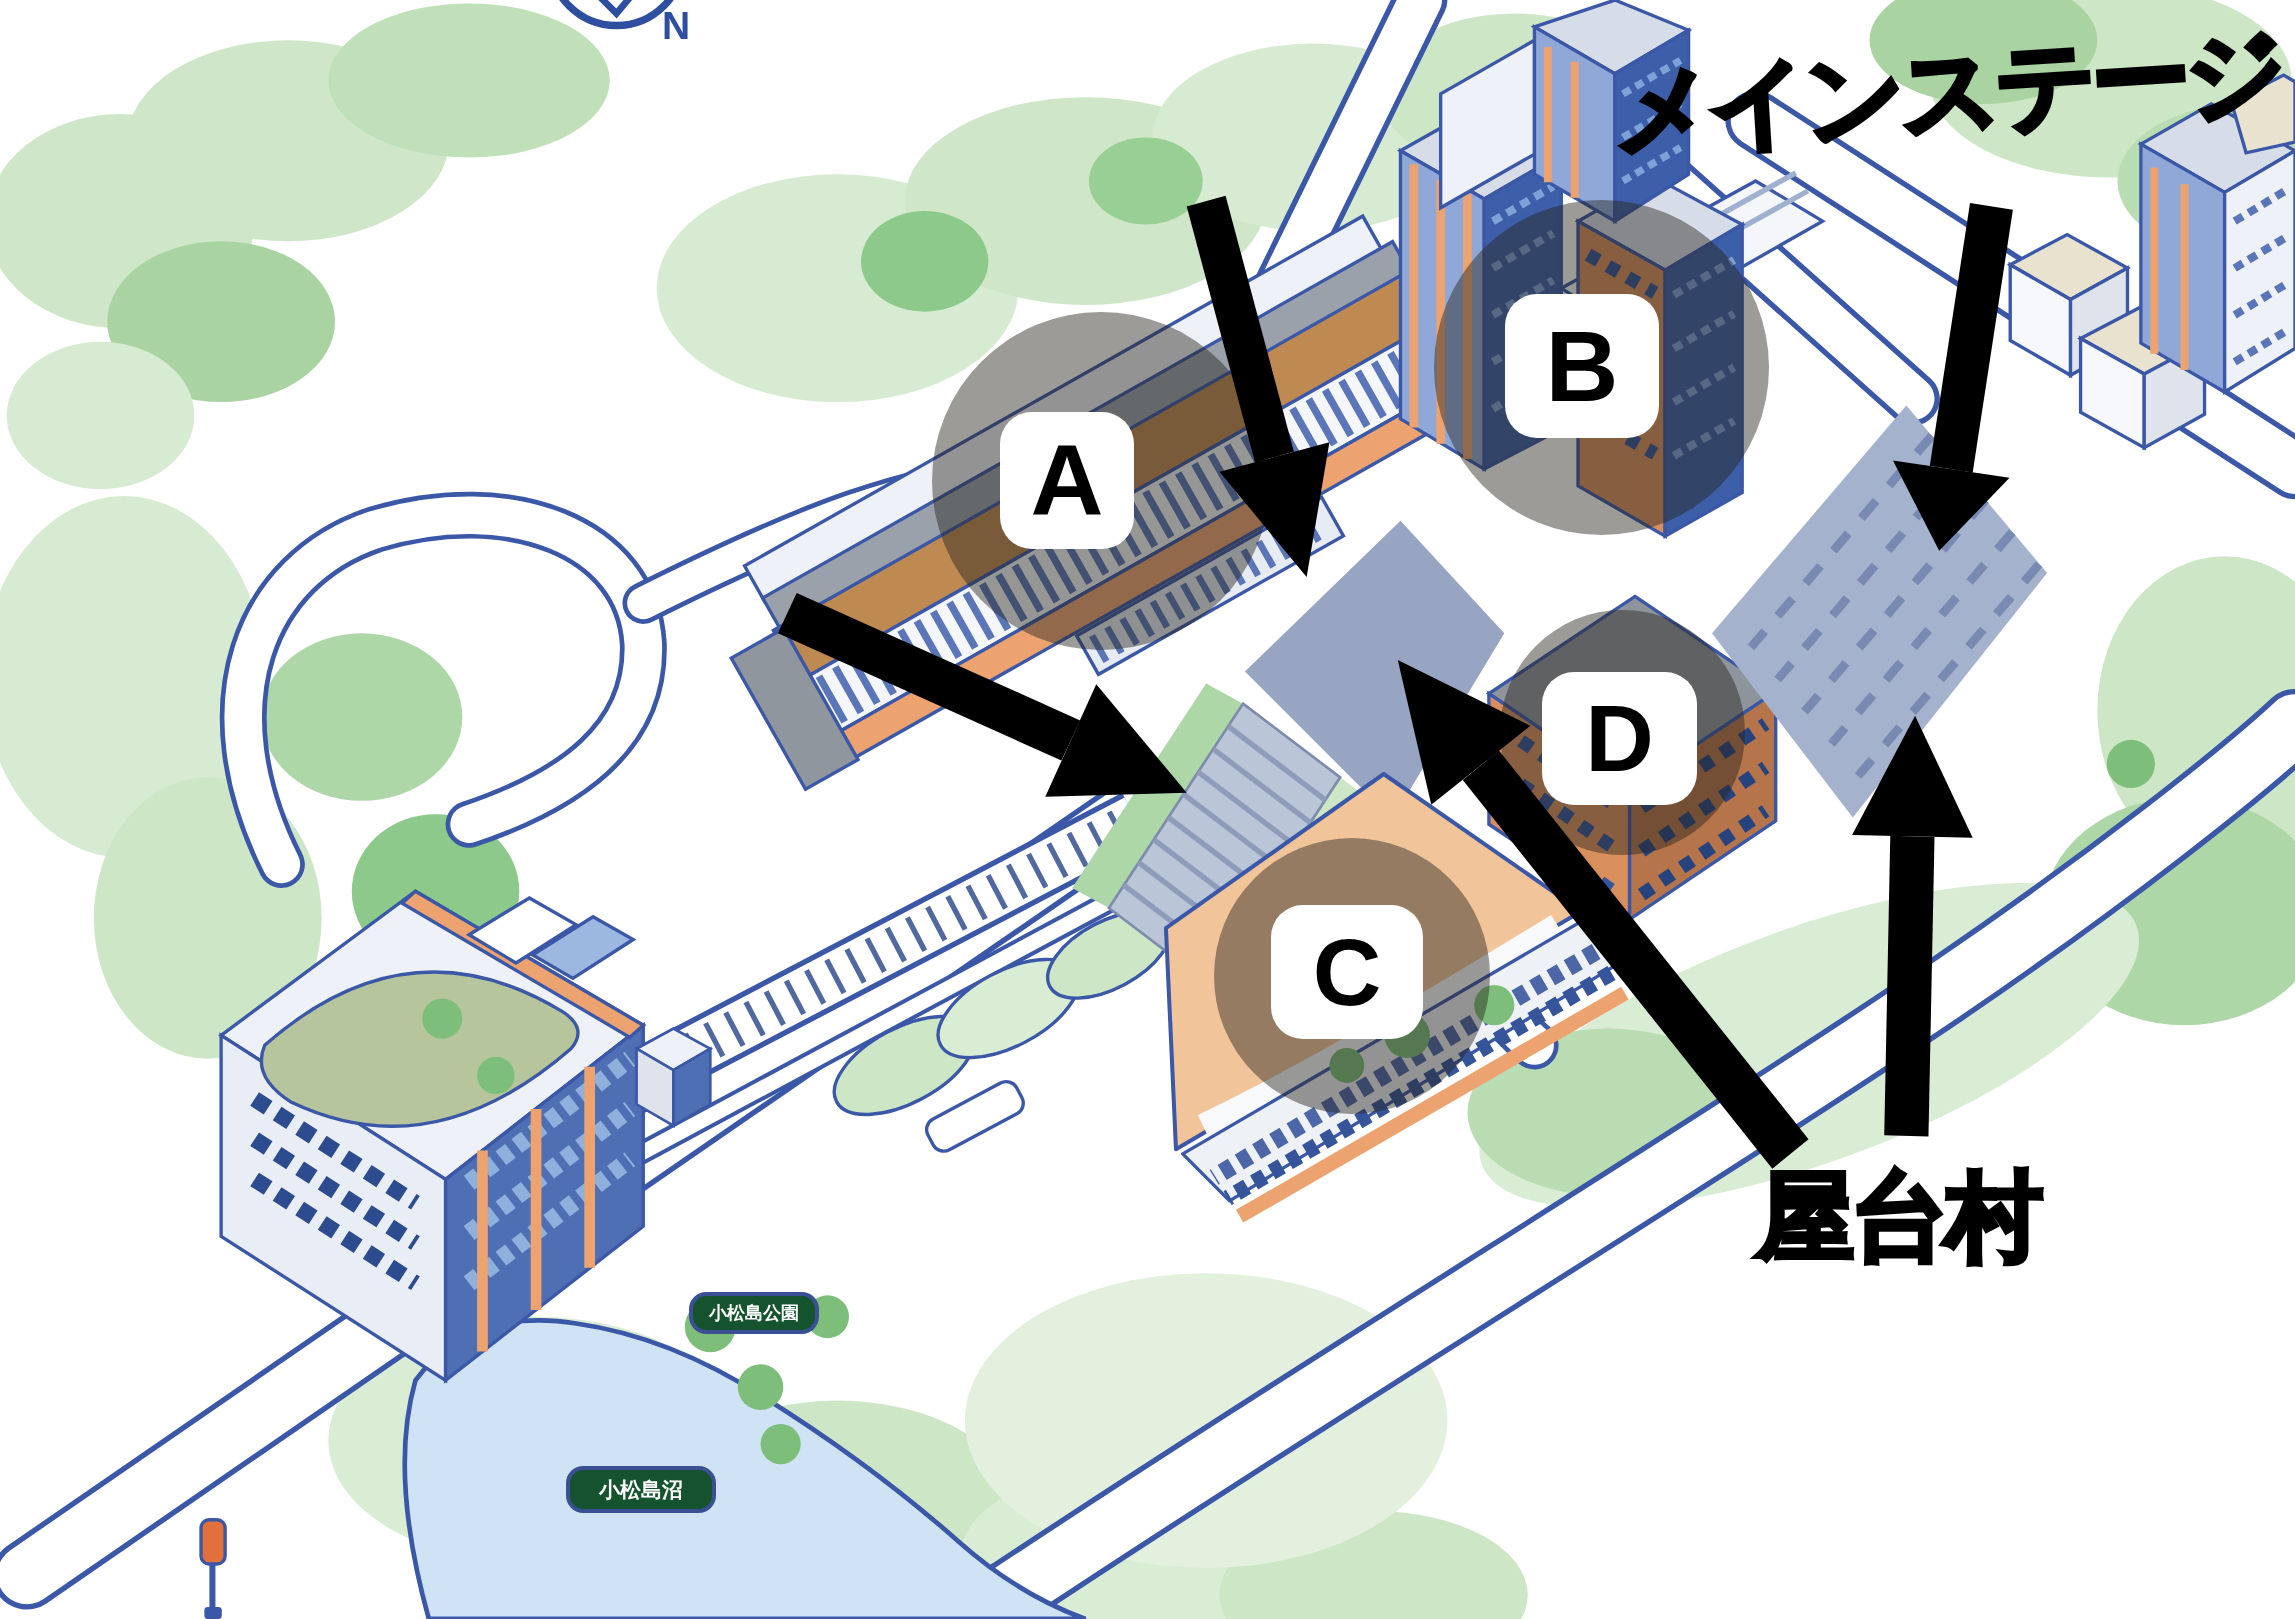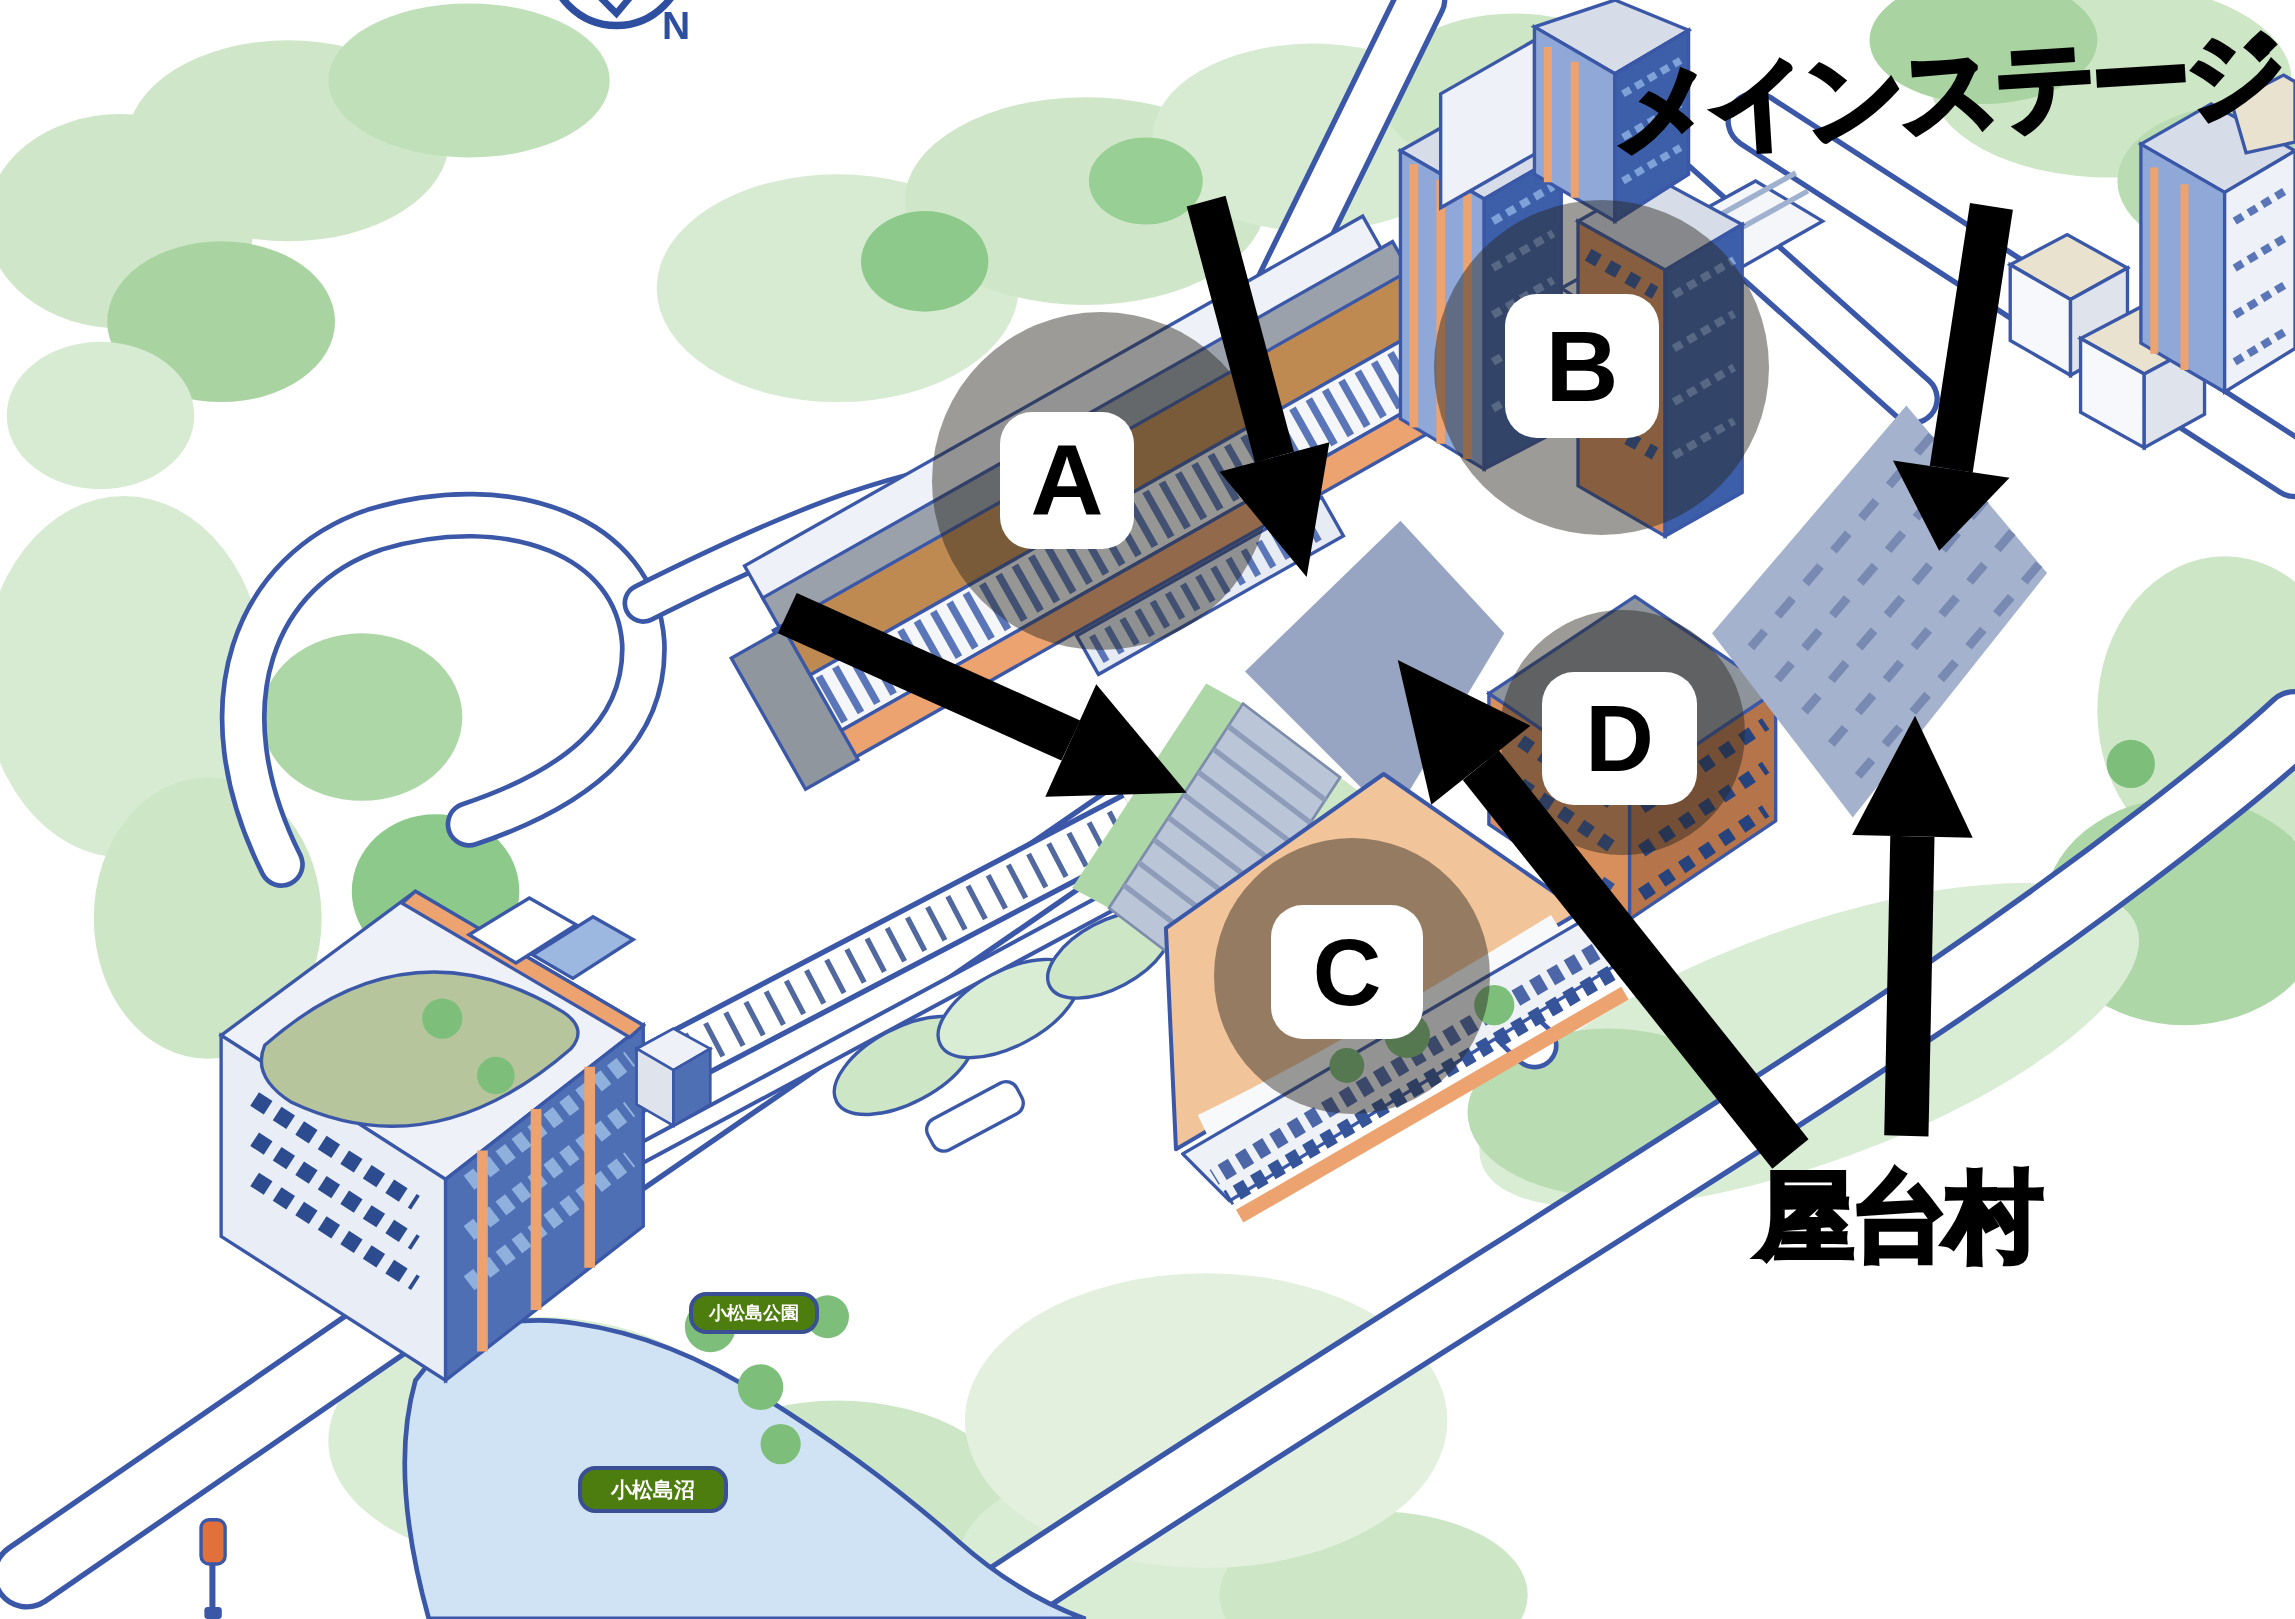--- a/index.html
+++ b/index.html
@@ -17,24 +17,24 @@
   .circle-b{left:1434px;top:200px;width:335px;height:335px;}
   .circle-c{left:1214px;top:838px;width:276px;height:276px;}
   .circle-d{left:1500px;top:610px;width:245px;height:245px;}
   .marker-chip{position:absolute;background:#fff;border-radius:32px;display:flex;align-items:center;justify-content:center;
                color:#000;font-weight:900;font-size:101px;line-height:1;}
   .chip-a{left:1000px;top:412px;width:134px;height:137px;}
   .chip-b{left:1505px;top:294px;width:154px;height:144px;}
   .chip-c{left:1271px;top:905px;width:152px;height:134px;font-size:95px;}
   .chip-d{left:1542px;top:672px;width:155px;height:133px;font-size:95px;}
   .compass-n{position:absolute;left:662px;top:4px;color:#2e4ea0;font-weight:bold;font-size:39px;}
-  .map-pill{position:absolute;background:#4d7c0f;border:4px solid #3b4f94;border-radius:17.4px;color:#fff;
+  .map-pill{position:absolute;background:#14532d;border:4px solid #3b4f94;border-radius:17.4px;color:#fff;
             display:flex;align-items:center;justify-content:center;font-weight:bold;}
   .pill-park{left:689px;top:1292px;width:122px;height:34px;font-size:18px;}
-  .pill-pond{left:566px;top:1466px;width:142px;height:39px;font-size:21px;margin-left:12px;}
+  .pill-pond{left:566px;top:1466px;width:142px;height:39px;font-size:21px;}
 </style>
 </head>
 <body>
 
 <div class="stage">
 
   <svg width="2295" height="1619" viewBox="0 0 3425 2416">
 
     <g stroke="none">
       <ellipse cx="180" cy="330" rx="200" ry="160" fill="#cfe7c8"></ellipse>

